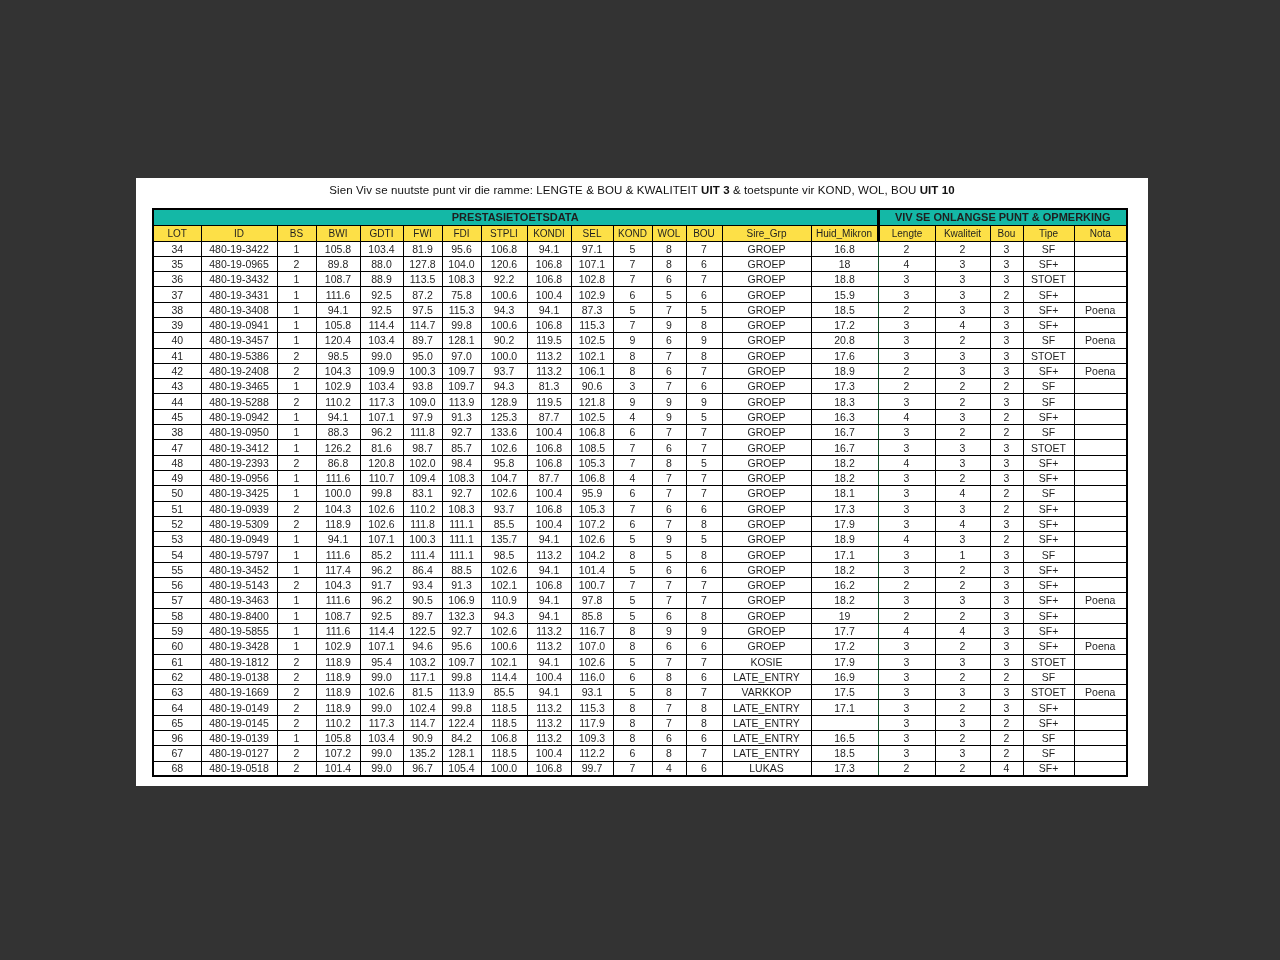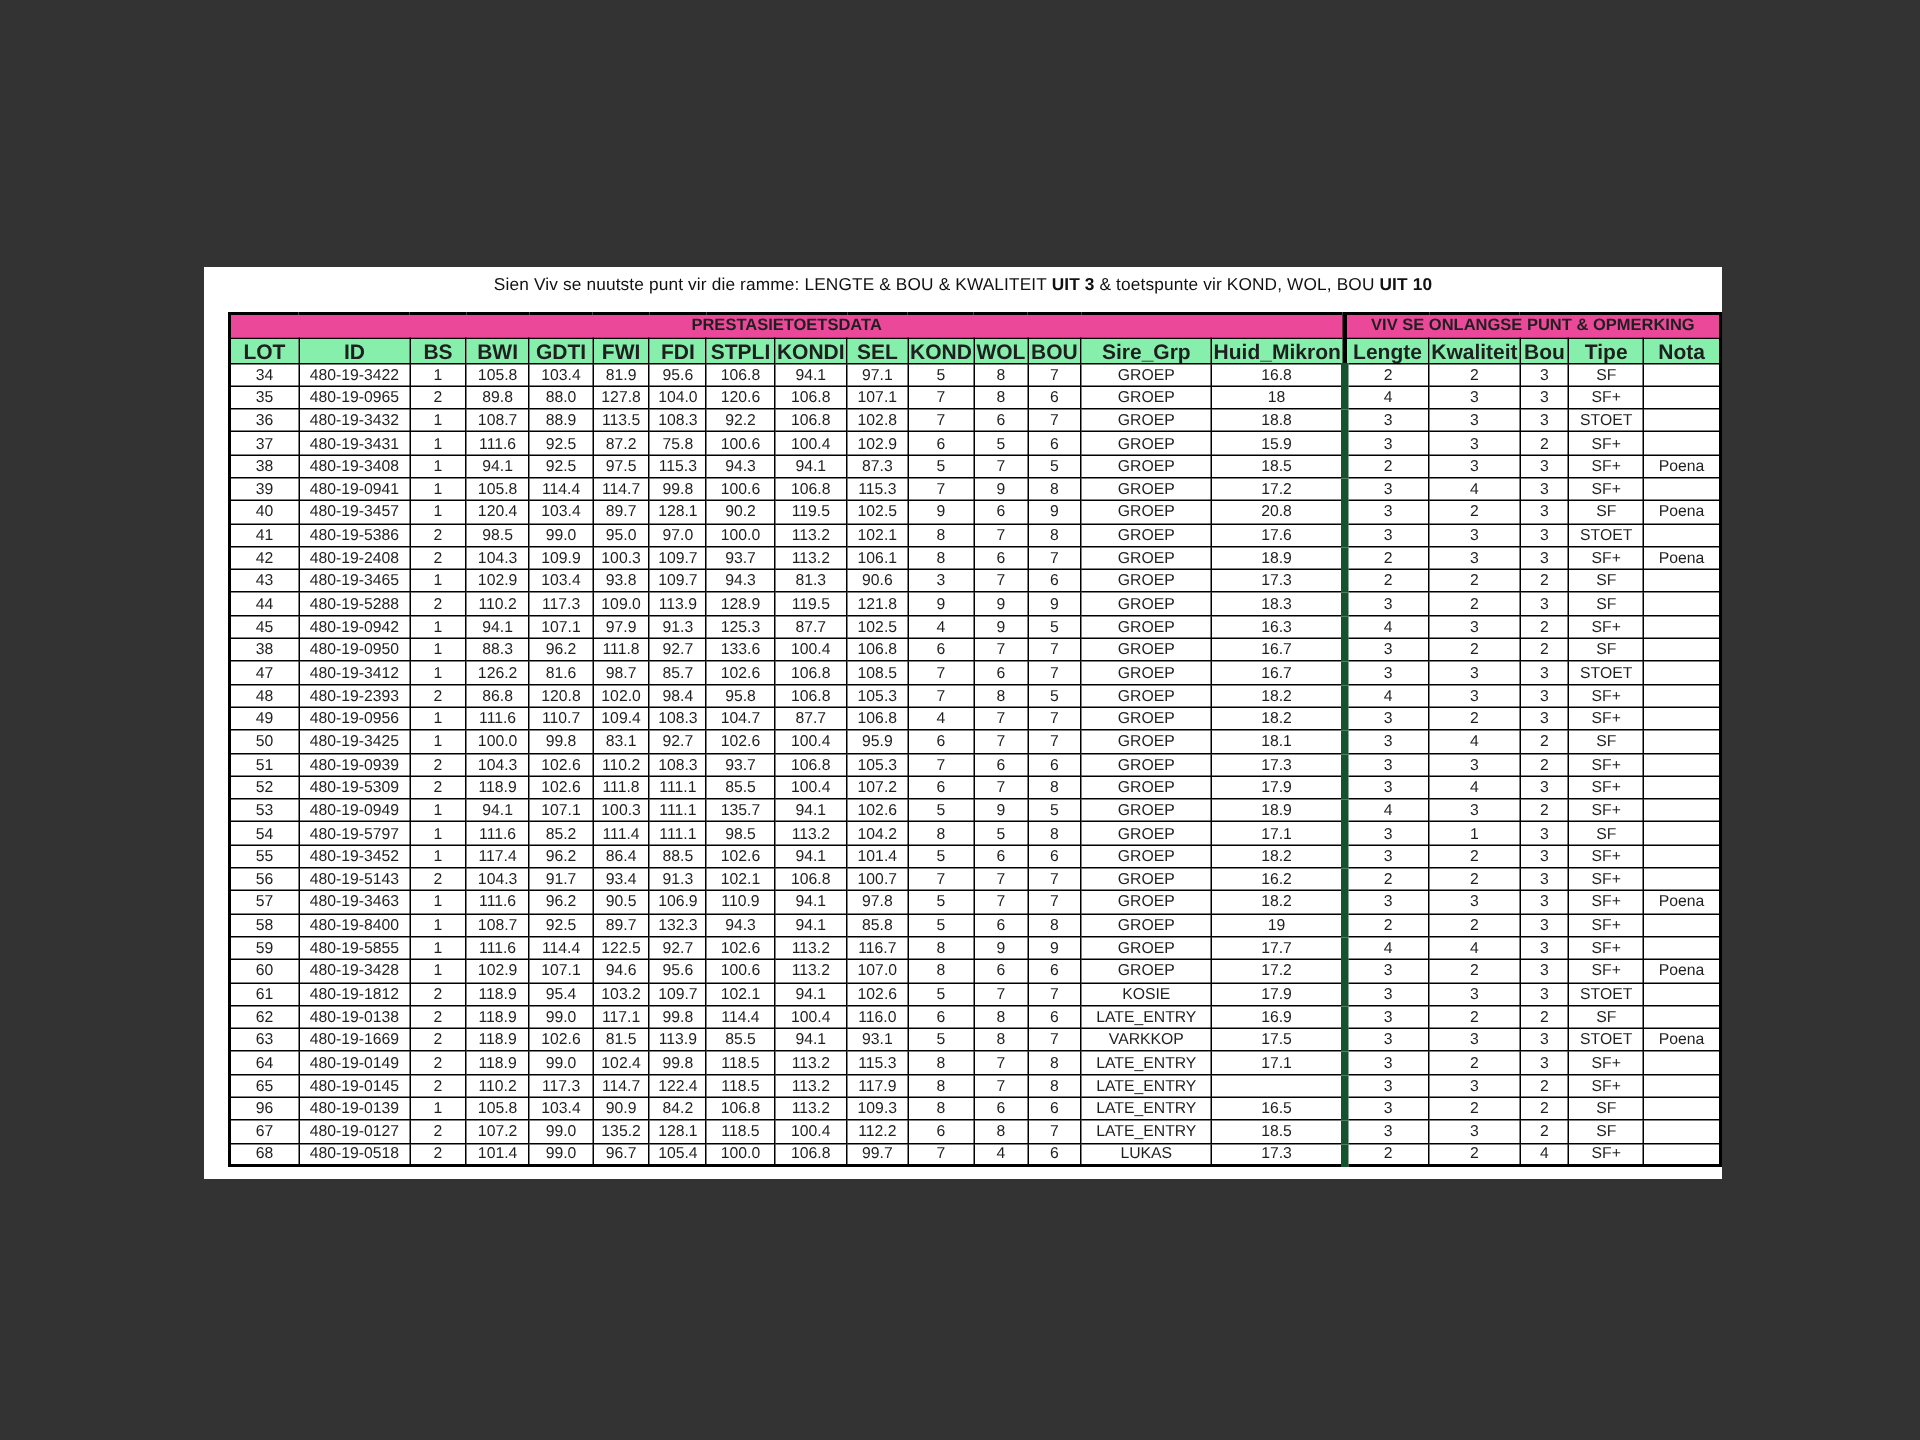--- a/index.html
+++ b/index.html
@@ -37,35 +37,35 @@
   table.grid th, table.grid td {
     border: 1px solid #000000;
     text-align: center;
     vertical-align: middle;
     padding: 0 1px;
     overflow: hidden;
     white-space: nowrap;
     color: #1f1f1f;
   }
   tr.group-row th {
-    background: #ec4899;
+    background: #14b8a6;
     font-weight: bold;
     font-size: 11px;
     height: 16px;
   }
   tr.group-row th:first-child { border-right: 3px solid #000000; }
   tr.head-row th {
-    background: #86efac;
-    font-weight: bold;
-    font-size: 14px;
+    background: #fde047;
+    font-weight: normal;
+    font-size: 10px;
     height: 16px;
   }
   tr.head-row th:nth-child(15) { border-right: 3px solid #000000; }
   tbody tr { height: 15.3px; }
-  tbody td:nth-child(15) { border-right: 5px solid #14532d; text-align: center; }
+  tbody td:nth-child(15) { border-right: 1px solid #14532d; text-align: center; }
 </style>
 </head>
 <body>
 
 <div class="stage">
   <div class="document">
     <div class="title">
       <span>Sien Viv se nuutste punt vir die ramme: LENGTE &amp; BOU &amp; KWALITEIT </span><b>UIT 3</b><span> &amp; toetspunte vir KOND, WOL, BOU </span><b>UIT 10</b>
     </div>
     <table class="grid">

